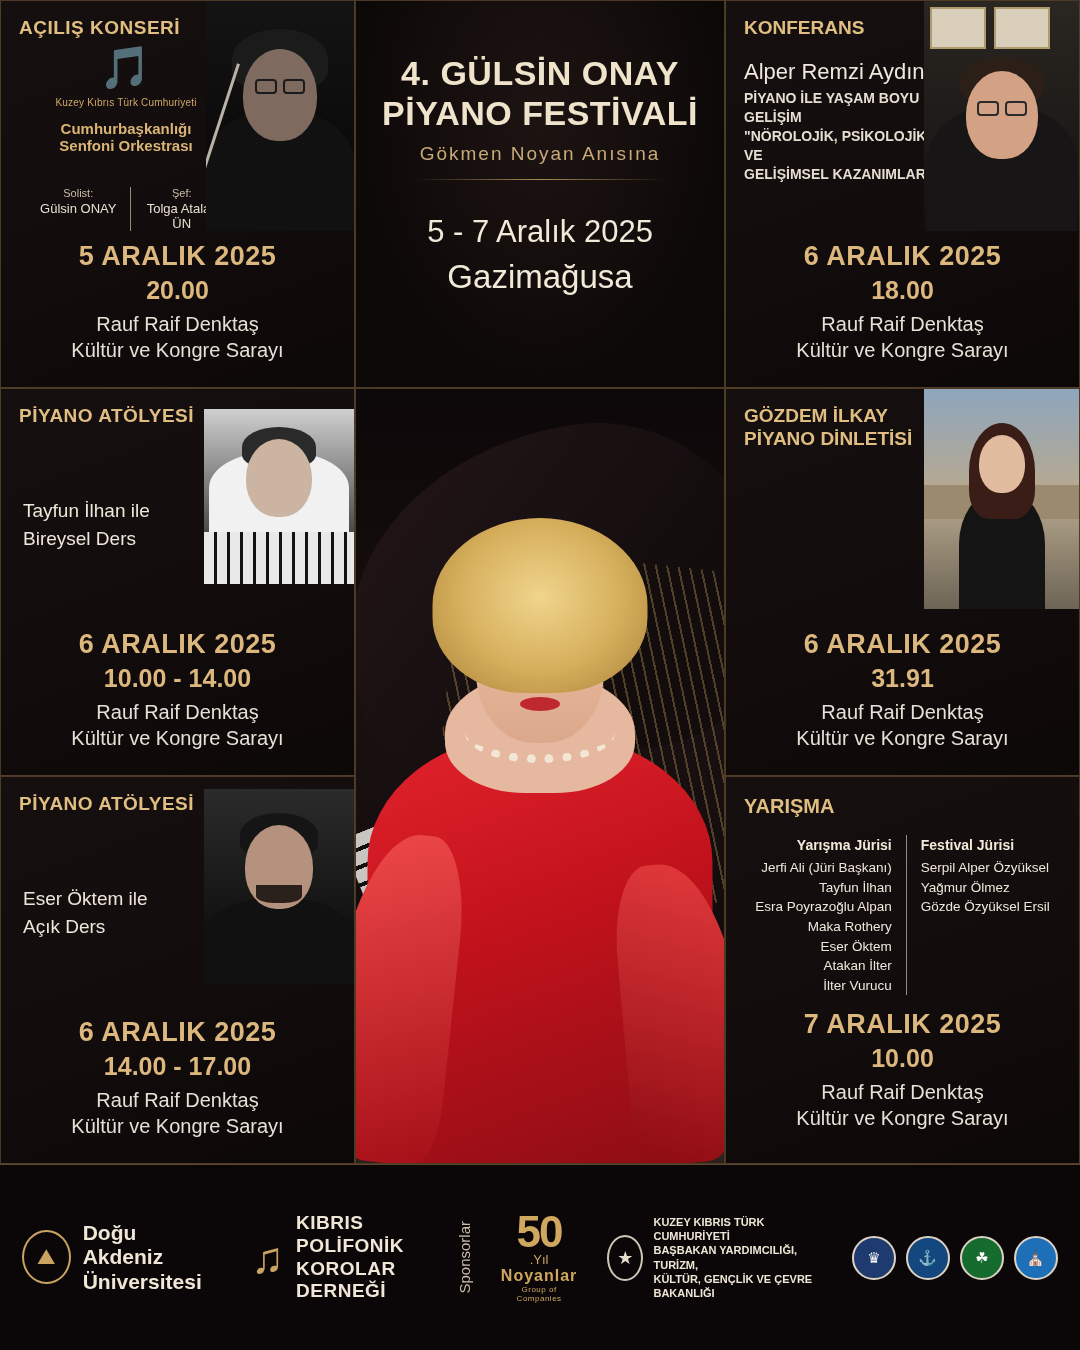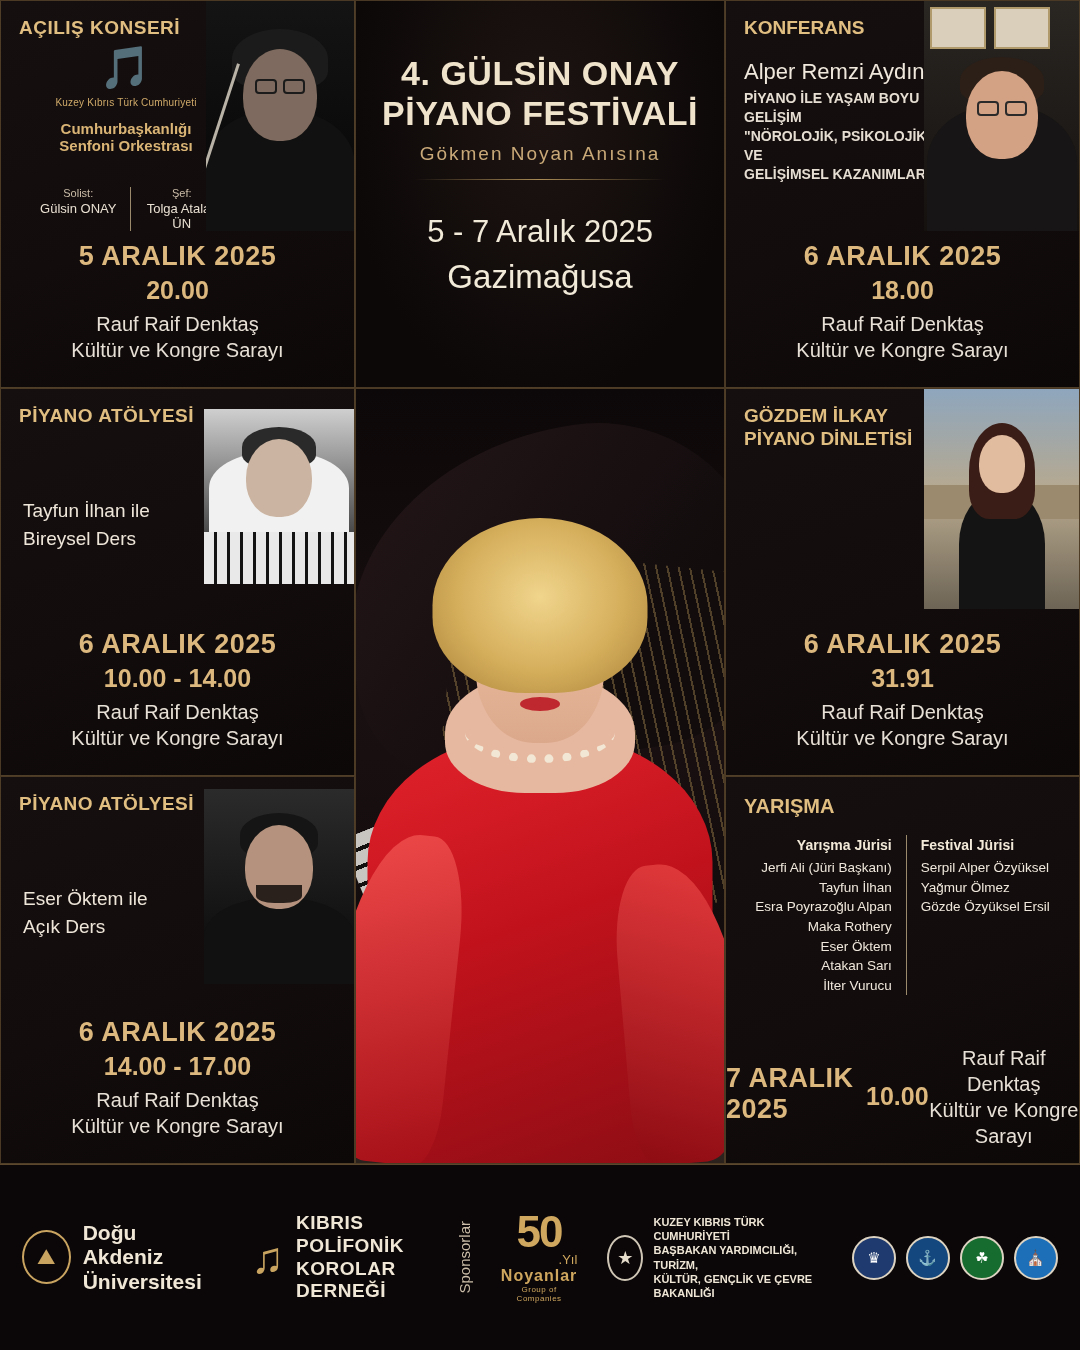--- a/index.html
+++ b/index.html
@@ -179,21 +179,21 @@
   .r-photo { position:absolute; right:0; top:0; width: 155px; height: 230px; overflow:hidden; background:#1a1a1a;}
 
   
   .comp { grid-column: 3; grid-row: 3; }
   .comp-title { position:absolute; top:18px; left:18px; font-size:20px; font-weight:bold; color:#e0bd80;}
   .jury-wrap { position:absolute; top:58px; left:0; width:100%; display:flex; justify-content:center; gap:14px; }
   .jury-col { font-size: 13.5px; line-height: 1.45; color:#efe7db; }
   .jury-col h4 { font-size: 14px; color:#f3ead9; margin-bottom:3px; }
   .jury-left { text-align: right; }
   .jury-right { text-align: left; border-left:1px solid #9c8a6d; padding-left:14px; }
-  .comp-bottom { position:absolute; bottom:14px; left:0; width:100%; display:flex; flex-direction:row; align-items:center;}
+  .comp-bottom { position:absolute; bottom:32px; left:0; width:100%; display:flex; flex-direction:column; align-items:center;}
 
   
   .footer {
     grid-column: 1 / span 3; grid-row: 4;
     background: #0b0708;
     border-top: 1px solid rgba(190,150,90,0.45);
     display: flex; align-items: center; padding: 0 22px; gap: 18px;
   }
   .f-logo { display:flex; align-items:center; gap:12px; }
   .eul-mark {
@@ -204,21 +204,21 @@
   .eul-txt { color:#f0e7d7; font-size: 21px; font-weight: bold; line-height:1.15; }
   .kpkd { display:flex; align-items:center; gap:12px; margin-left: 26px;}
   .kpkd-mark { font-size: 44px; color:#c9a461; line-height:1; }
   .kpkd-txt { color:#f0e7d7; font-size:19px; font-weight:bold; line-height:1.2; letter-spacing:.5px;}
   .sponsors-label {
     writing-mode: vertical-rl; transform: rotate(180deg);
     color:#cbbda8; font-size: 15px; margin-left: auto;
   }
   .noyanlar { text-align:center; color:#cfa75e; margin-left:10px;}
   .noyanlar .fifty { font-size: 44px; font-weight:bold; line-height:.9; letter-spacing:-2px;}
-  .noyanlar .yil { font-size: 13px; text-align: right; }
+  .noyanlar .yil { font-size: 13px; }
   .noyanlar .nm { font-size: 16px; font-weight:bold; letter-spacing:1px;}
   .noyanlar .grp { font-size: 8px; letter-spacing:.5px;}
   .ministry { display:flex; align-items:center; gap:10px; margin-left:12px;}
   .seal { width:46px; height:46px; border-radius:50%; border:2px solid #cfc6b6; color:#e6ddcc; display:flex;align-items:center;justify-content:center;font-size:18px;}
   .ministry-txt { color:#efe6d6; font-size:11px; font-weight:bold; line-height:1.3;}
   .small-logos { display:flex; gap:10px; margin-left:10px;}
   .slogo { width:44px; height:44px; border-radius:50%; display:flex;align-items:center;justify-content:center;font-size:15px;color:#fff;}
   .s1 { background:#1f3a6e; border:2px solid #dcd3c2;}
   .s2 { background:#14477e; border:2px solid #dcd3c2;}
   .s3 { background:#166b2e; border:2px solid #dcd3c2;}
@@ -409,21 +409,21 @@
   <div class="cell panel comp">
     <div class="comp-title">YARIŞMA</div>
     <div class="jury-wrap">
       <div class="jury-col jury-left">
         <h4>Yarışma Jürisi</h4>
         <div>Jerfi Ali (Jüri Başkanı)</div>
         <div>Tayfun İlhan</div>
         <div>Esra Poyrazoğlu Alpan</div>
         <div>Maka Rothery</div>
         <div>Eser Öktem</div>
-        <div>Atakan Sarı</div>
+        <div>Atakan İlter</div>
         <div>İlter Vurucu</div>
       </div>
       <div class="jury-col jury-right">
         <h4>Festival Jürisi</h4>
         <div>Serpil Alper Özyüksel</div>
         <div>Yağmur Ölmez</div>
         <div>Gözde Özyüksel Ersil</div>
       </div>
     </div>
     <div class="comp-bottom">

